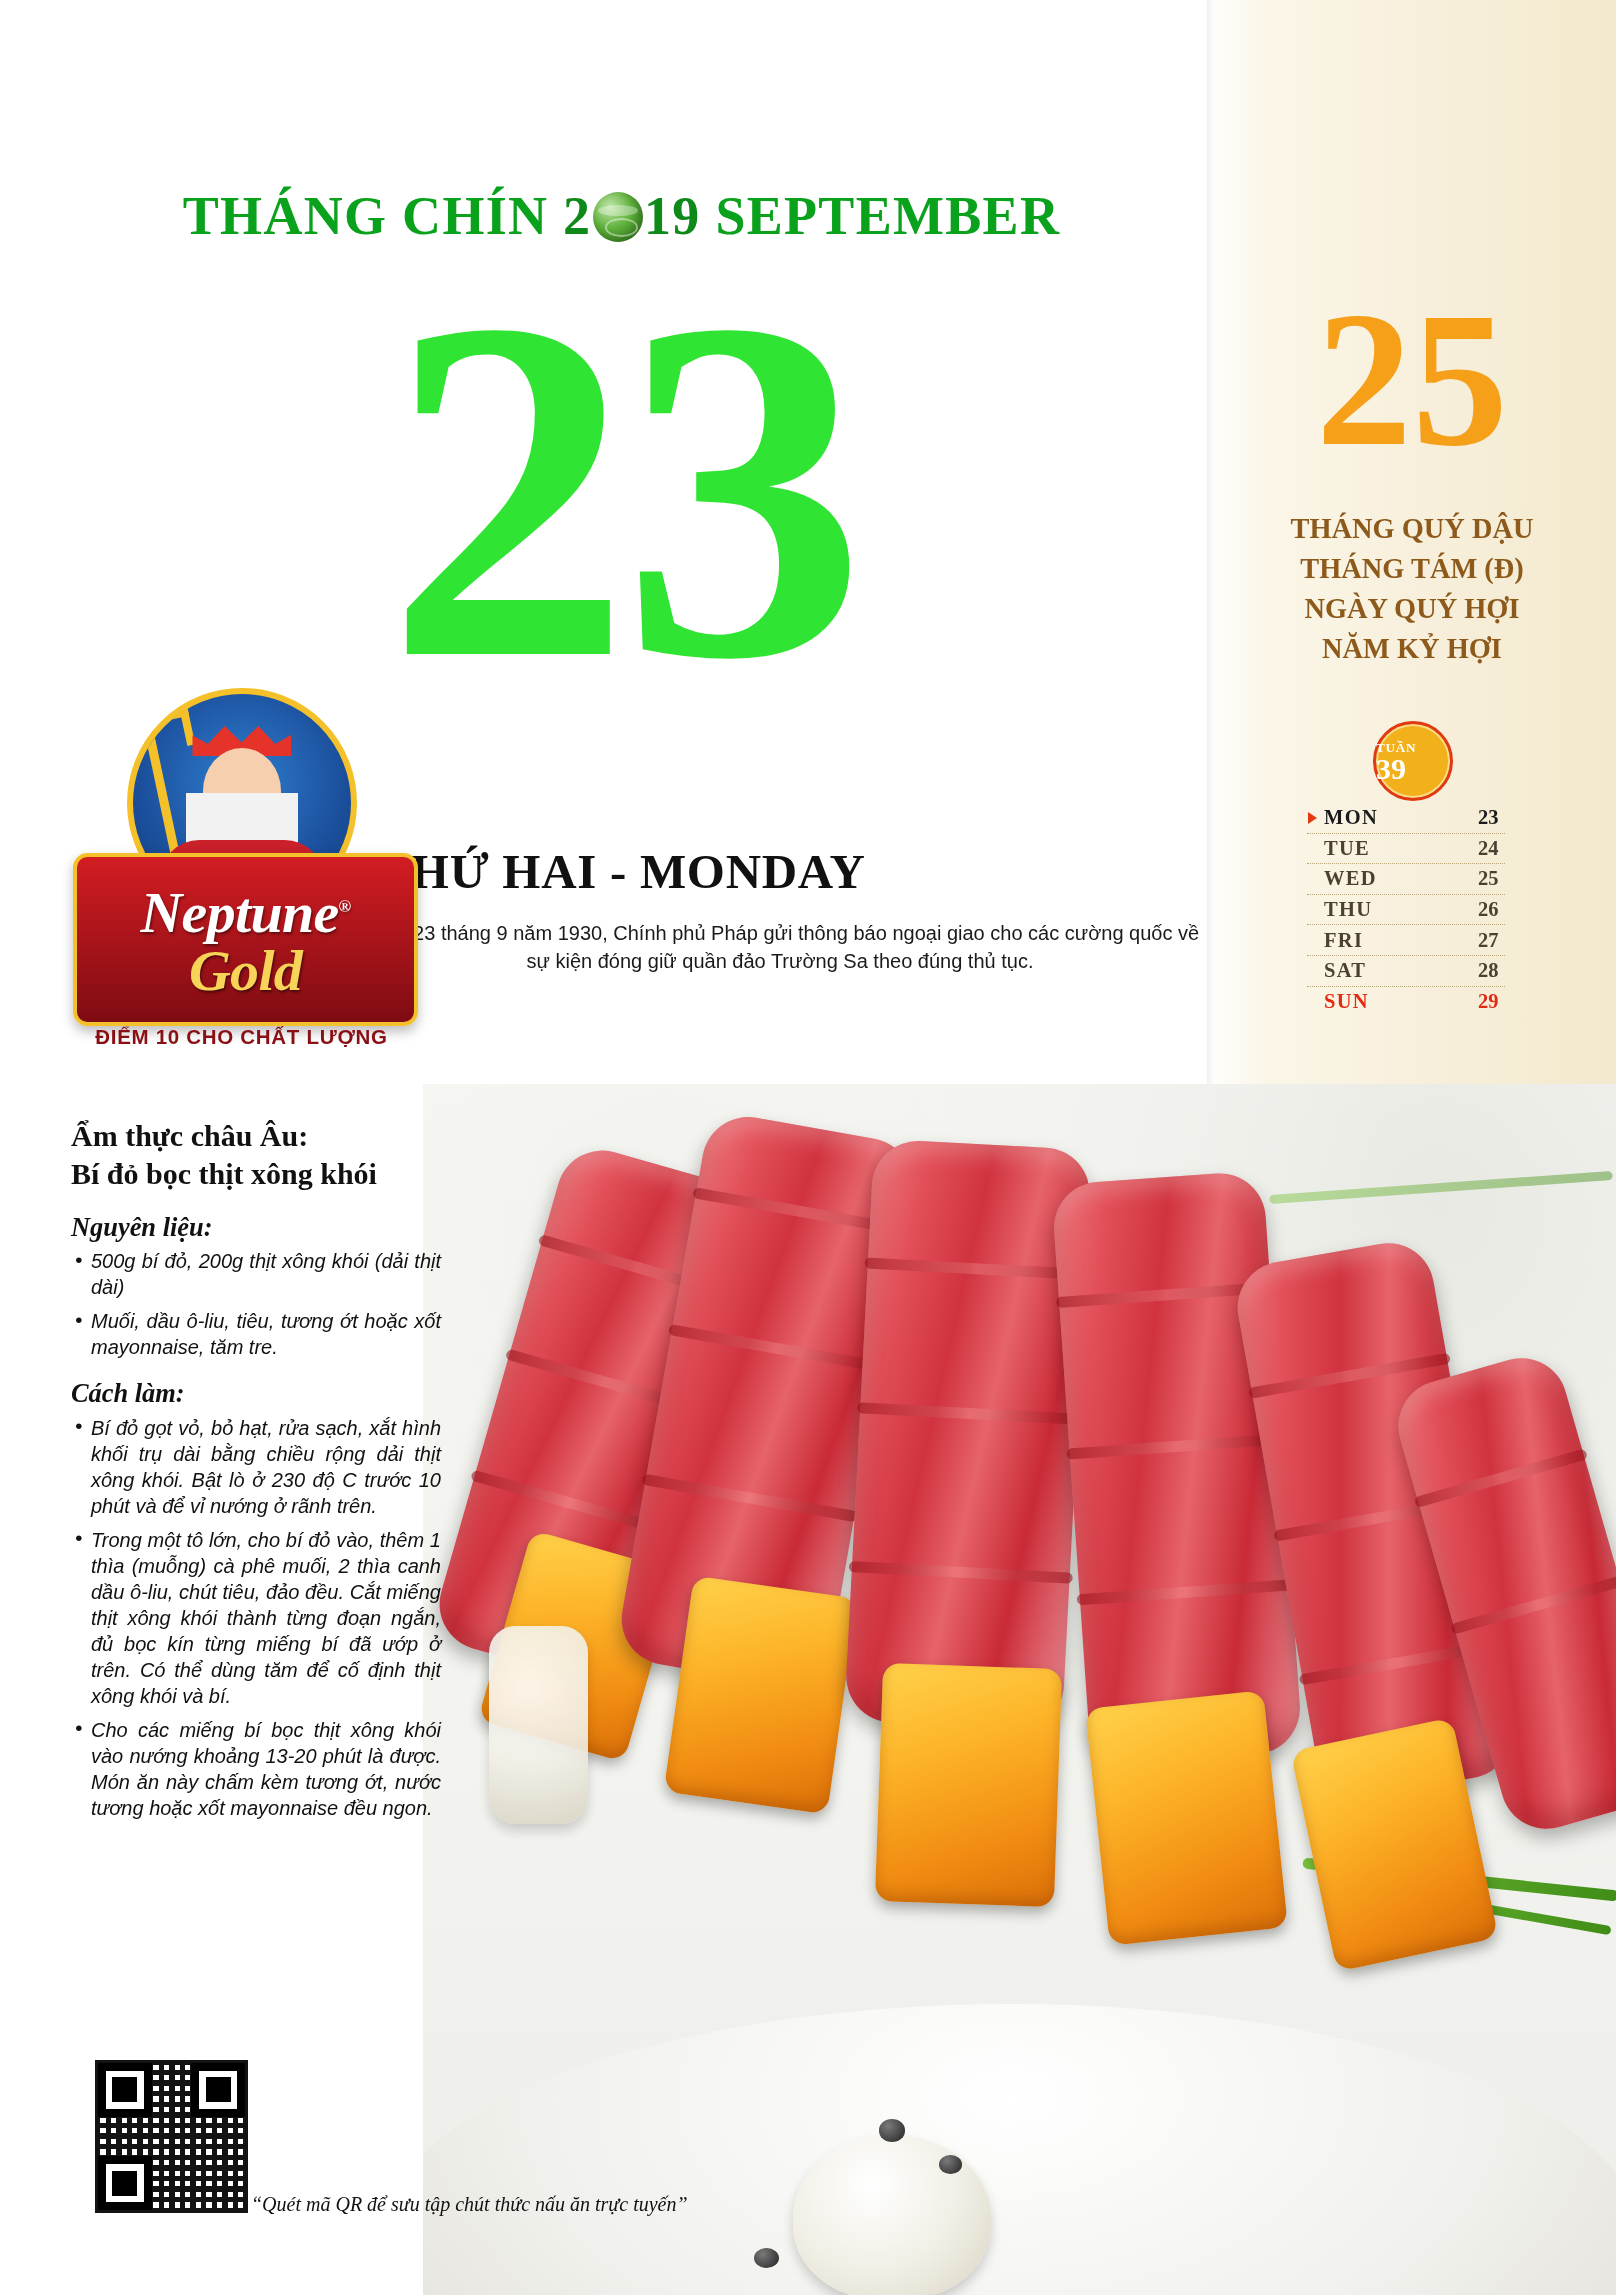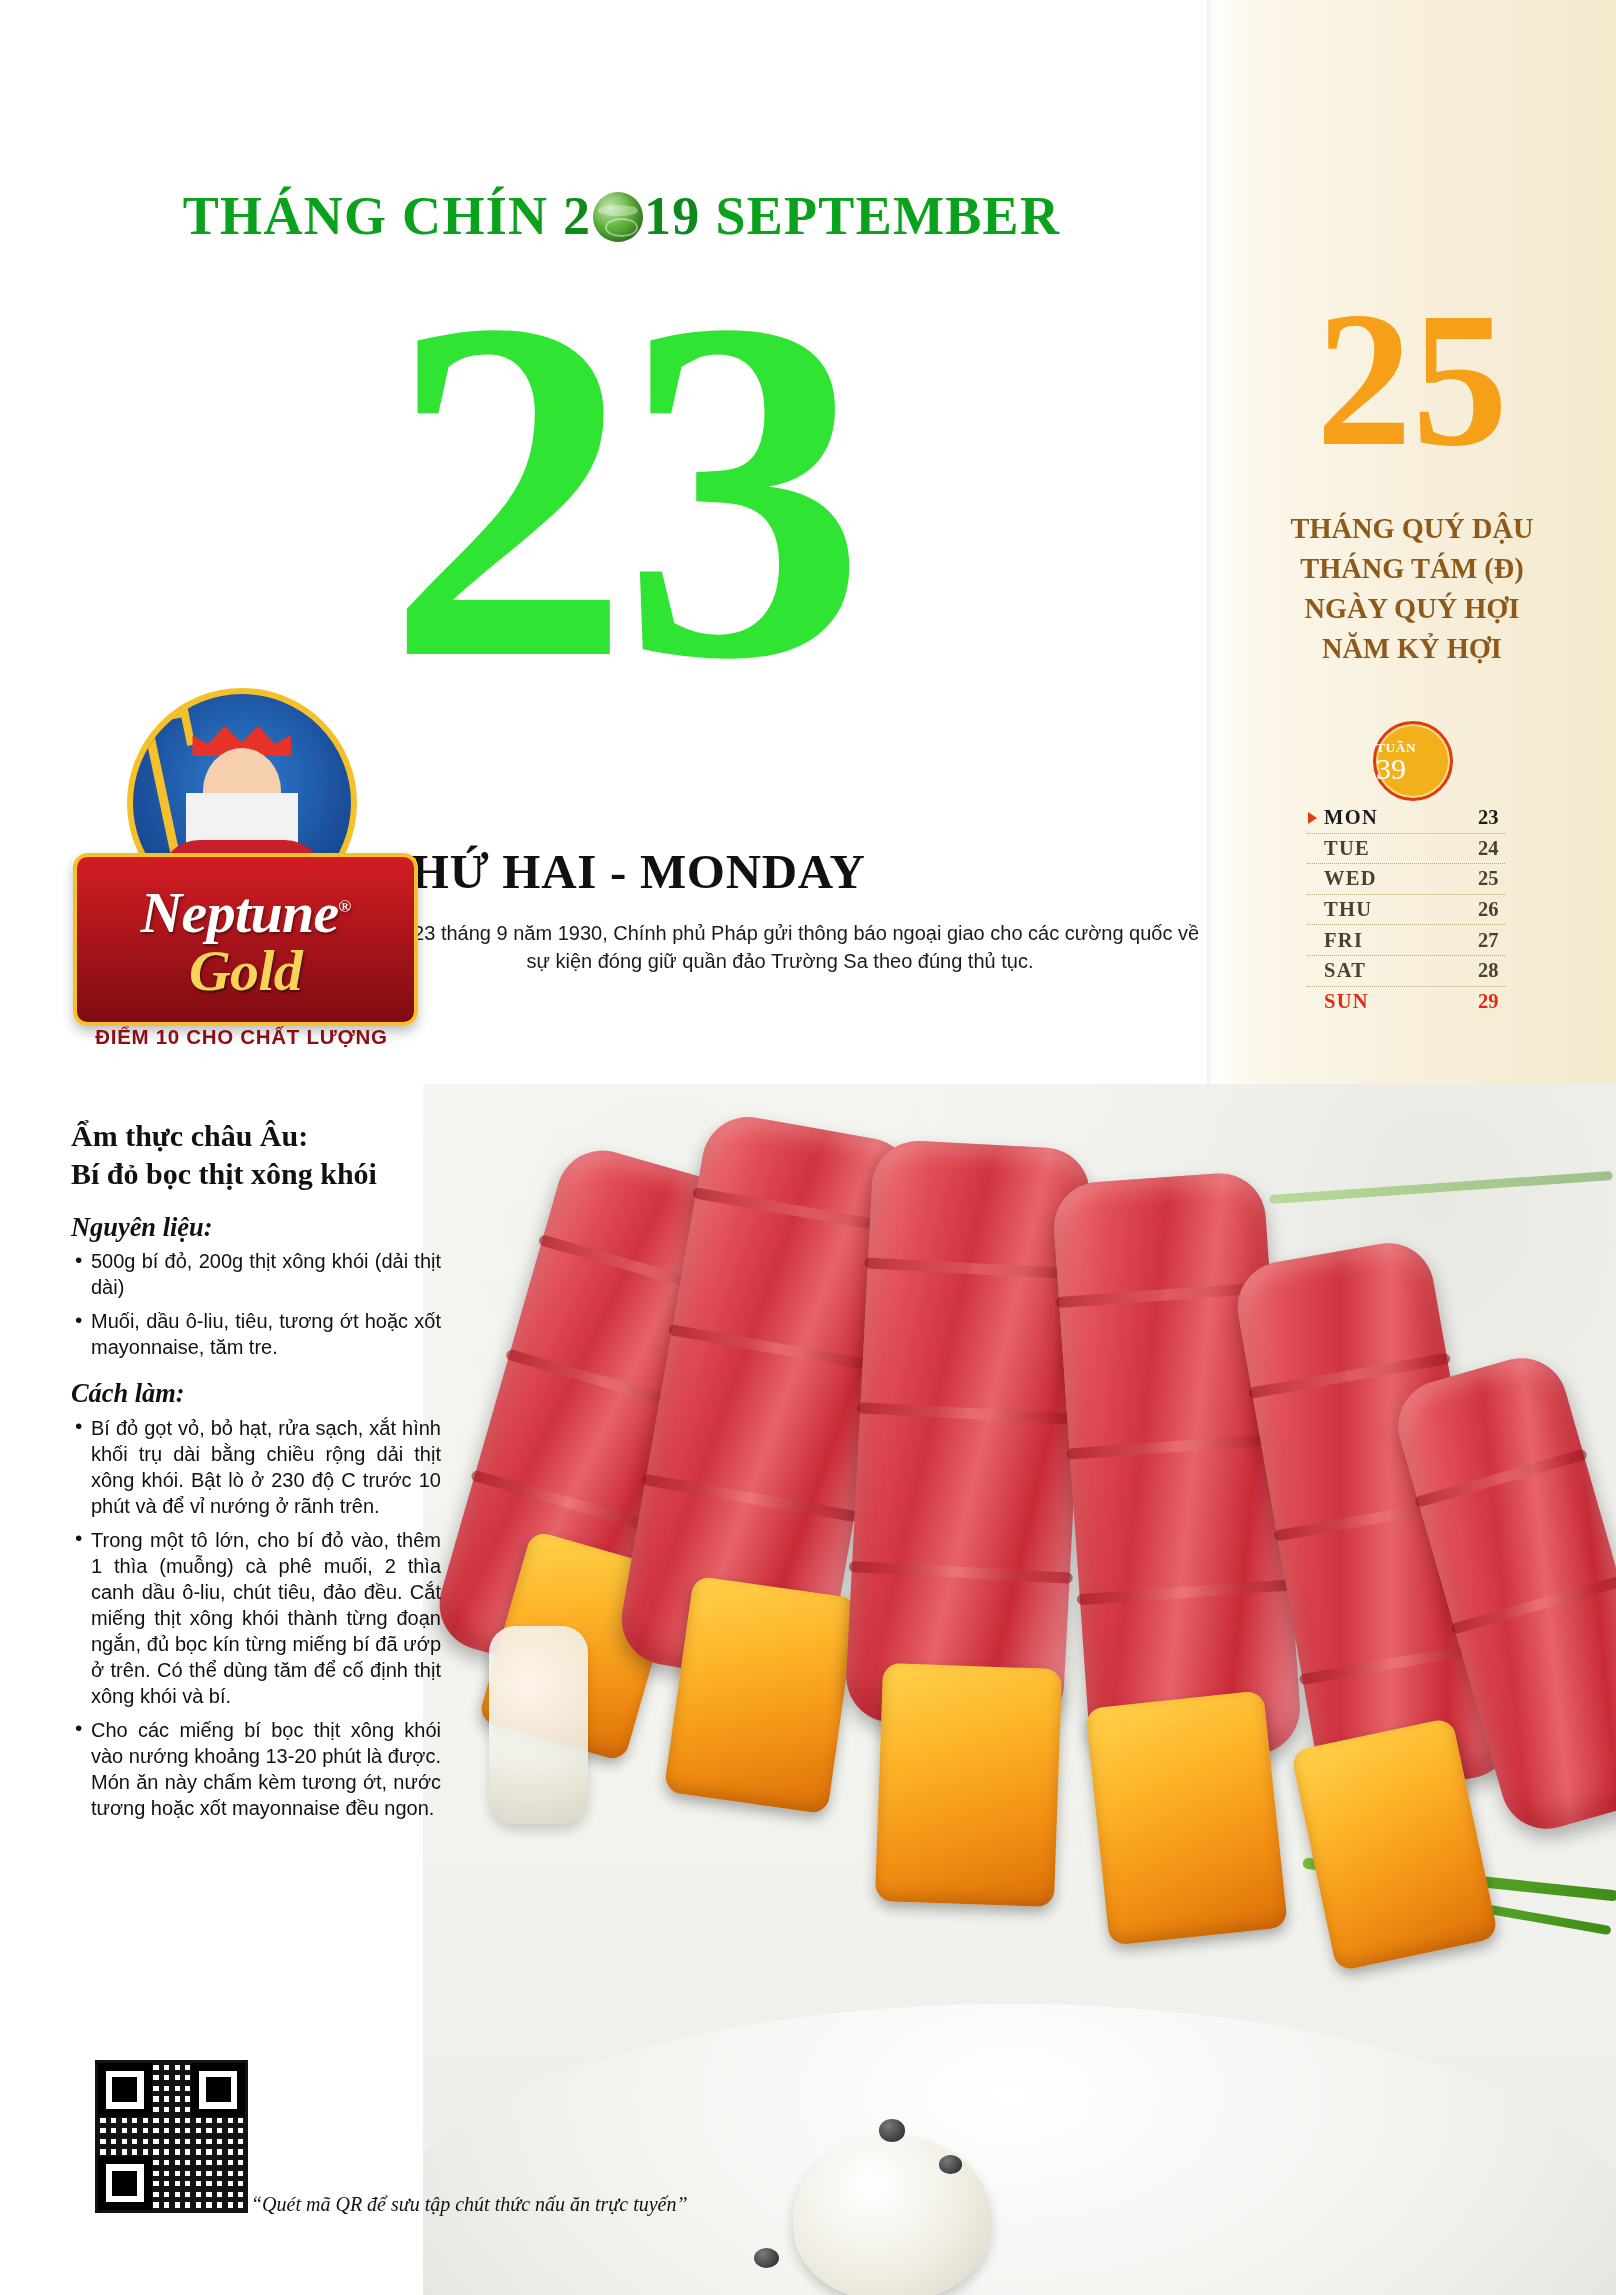--- a/index.html
+++ b/index.html
@@ -108,21 +108,21 @@
     position:absolute; top:721px; right:164px;
     width:74px; height:74px; border-radius:50%;
     background:#f2b01b;
     border:3.3px solid #e03a12;
     box-shadow:0 0 0 2px #f7dd8a inset;
     display:flex; flex-direction:column; align-items:flex-start; justify-content:center;
     color:#ffffff;
     font-family:"Liberation Serif", serif;
   }
   .week-badge .lbl{ font-size:13.2px; font-weight:bold; letter-spacing:0.7px; }
-  .week-badge .num{ font-size:30px; font-weight:normal; line-height:26.4px; }
+  .week-badge .num{ font-size:30px; font-weight:bold; line-height:26.4px; }
   .week-list{
     position:absolute; top:803px; right:112px; width:198px;
   }
   .week-row{
     display:flex; justify-content:space-between; align-items:center;
     border-bottom:0.7px dotted #b9a87c;
     padding:3.3px 6.6px 3.3px 17px;
     font-family:"Liberation Serif", serif;
     font-weight:bold;
     font-size:20.5px;
@@ -210,21 +210,21 @@
     color:#111;
   }
   .recipe h2{
     margin:0; font-family:"Liberation Serif", serif; font-weight:bold;
     font-size:30px; line-height:38px; color:#111;
   }
   .recipe h3{
     margin:18.5px 0 5.3px 0; font-family:"Liberation Serif", serif;
     font-style:italic; font-weight:bold; font-size:26.4px; color:#111;
   }
-  .recipe ul{ margin:0; padding:0; list-style:none; }
+  .recipe ul{ margin:0; padding:0; list-style:none;font-style:italic; }
   .recipe li{
     position:relative; padding-left:20px; margin-bottom:8px;
     font-size:20px; line-height:26px; text-align:justify;
   }
   .recipe li:before{
     content:"•"; position:absolute; left:4px; top:-1.3px; font-size:21px;
   }
   
   .photo{
     position:absolute; left:423px; top:1084px; right:0; bottom:0;

